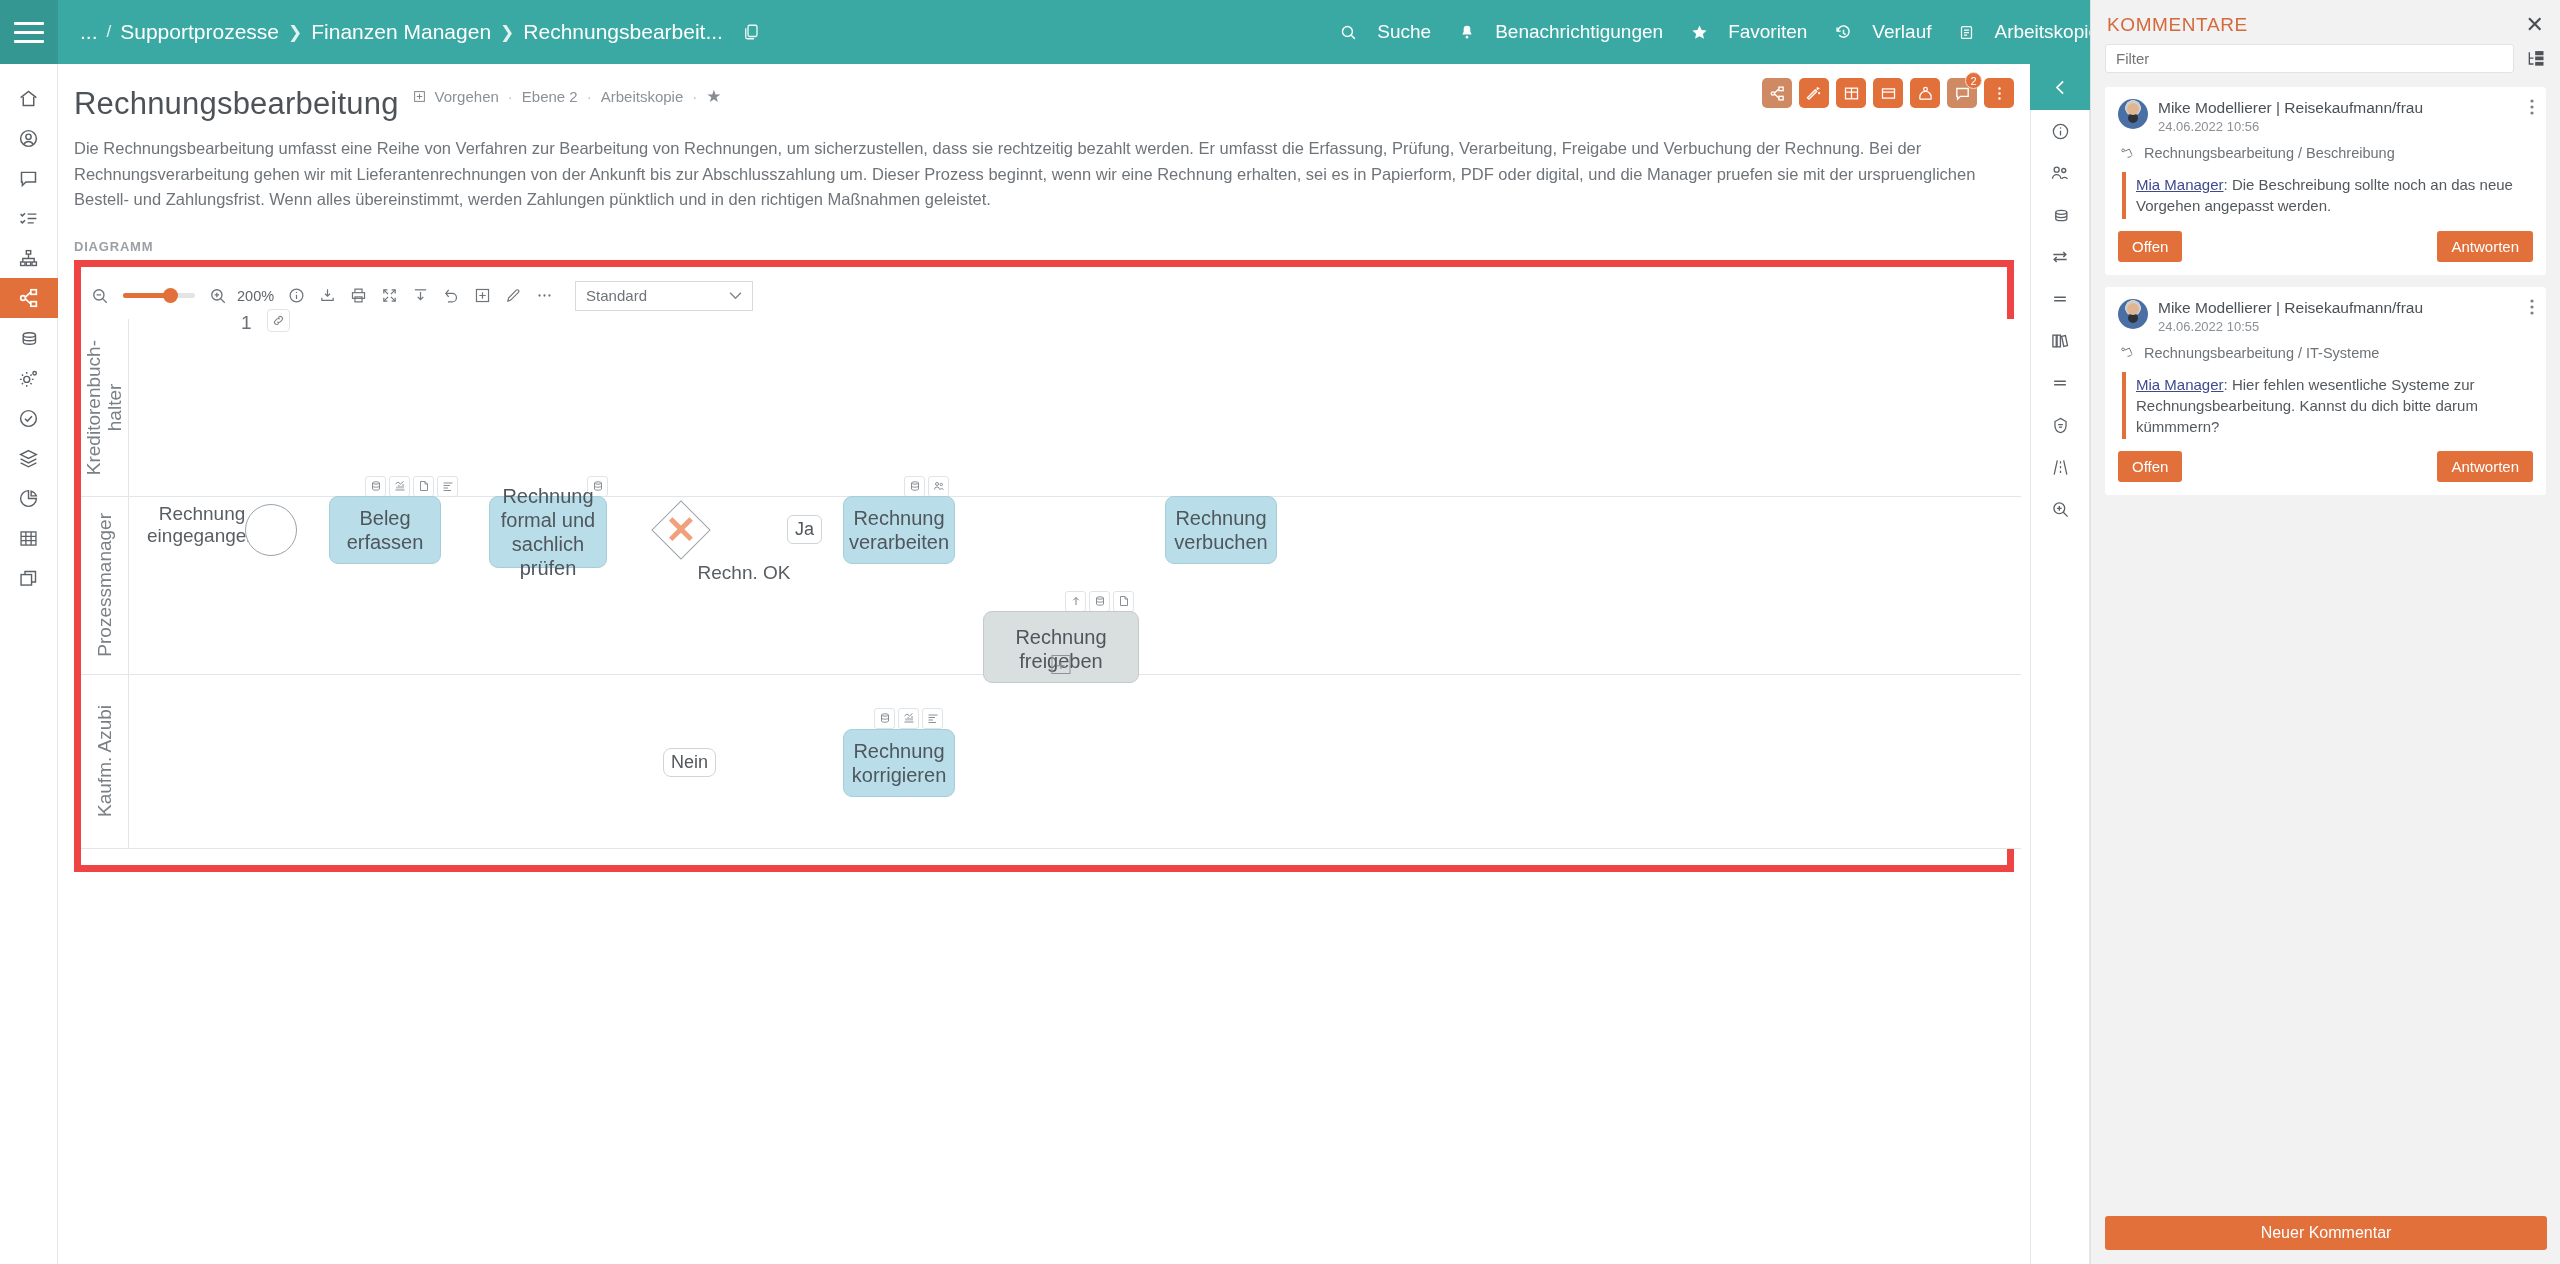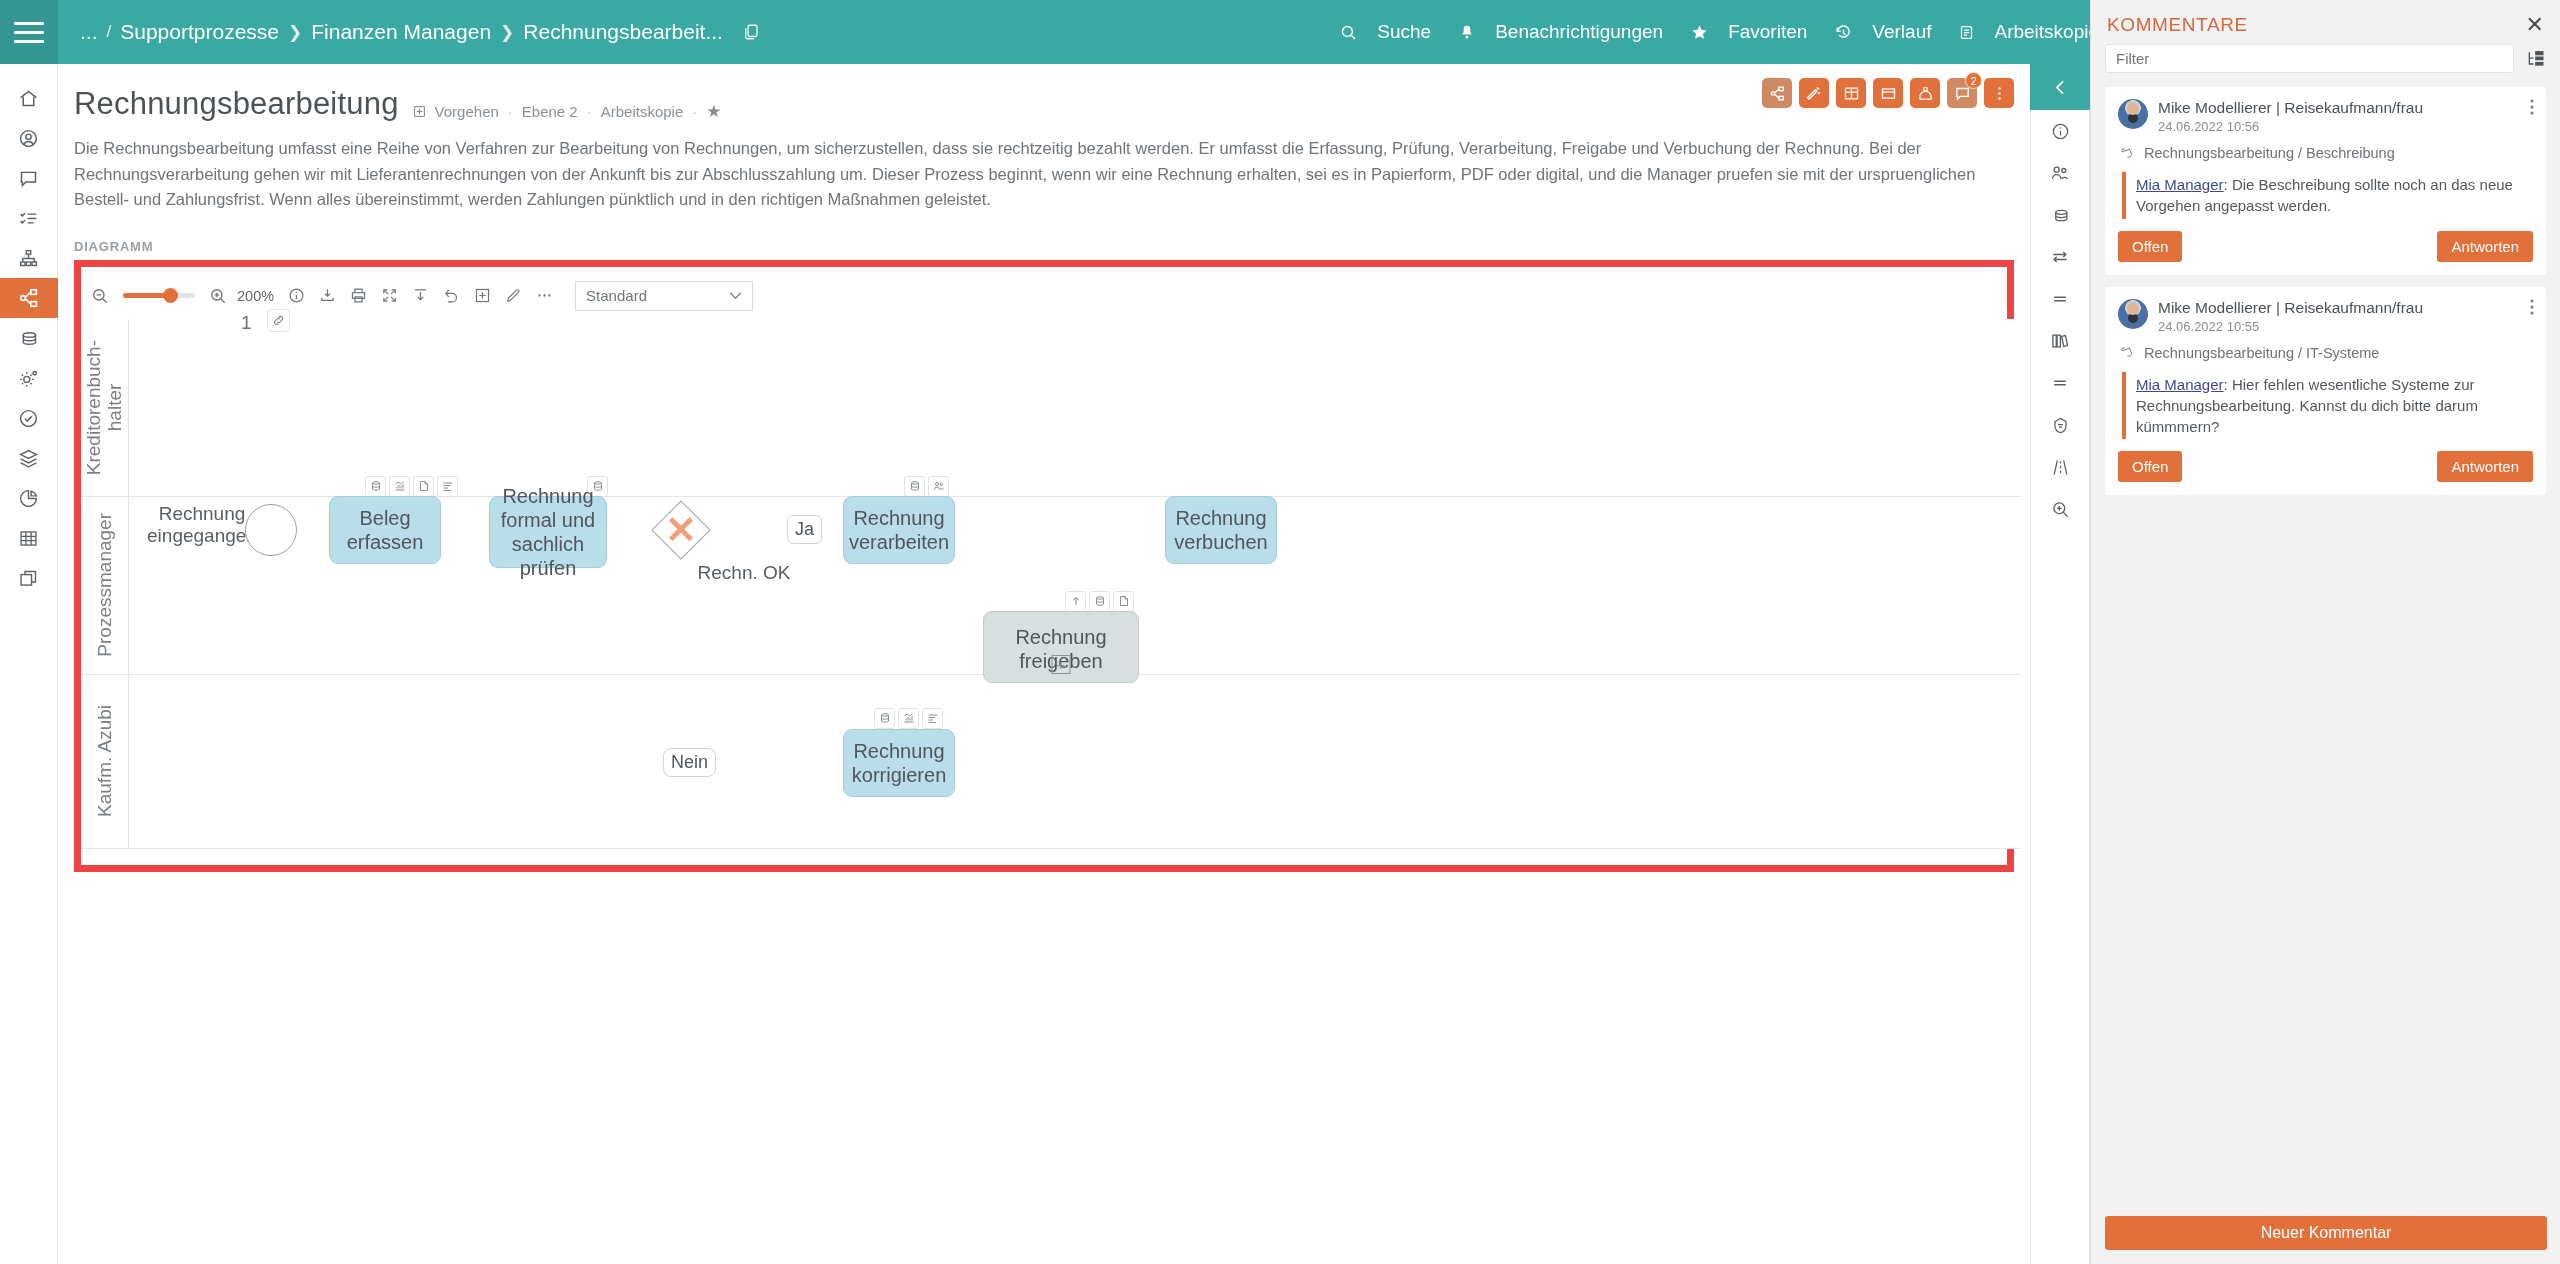--- a/index.html
+++ b/index.html
@@ -56,21 +56,21 @@
     display: flex; flex-direction: column; align-items: center; padding-top: 14px;
   }
   .rail-btn {
     width: 58px; height: 40px; display: flex; align-items: center; justify-content: center;
     color: #5b6166; cursor: pointer;
   }
   .rail-btn.active { background: #e2703a; color: #fff; }
 
   
   .main { position: absolute; top: 64px; left: 58px; width: 1972px; height: 1200px; background: #fff; overflow: hidden; }
-  .page-head { padding: 22px 0 0 16px; display: flex; align-items: flex-end; }
+  .page-head { padding: 22px 0 0 16px; display: flex; align-items: flex-start; }
   h1.title { font-size: 31px; font-weight: 400; color: #4d5257; letter-spacing: .2px; }
   .meta { display: flex; align-items: center; gap: 9px; margin-left: 14px; color: #8a9197; font-size: 15px; }
   .meta .dot { color: #b8bcc0; }
   .meta .star { color: #868c91; font-size: 17px; }
 
   .desc {
     margin: 14px 16px 0 16px; color: #6f7479; font-size: 16.5px; line-height: 1.55;
     max-width: 1930px;
   }
   .sect-label {

